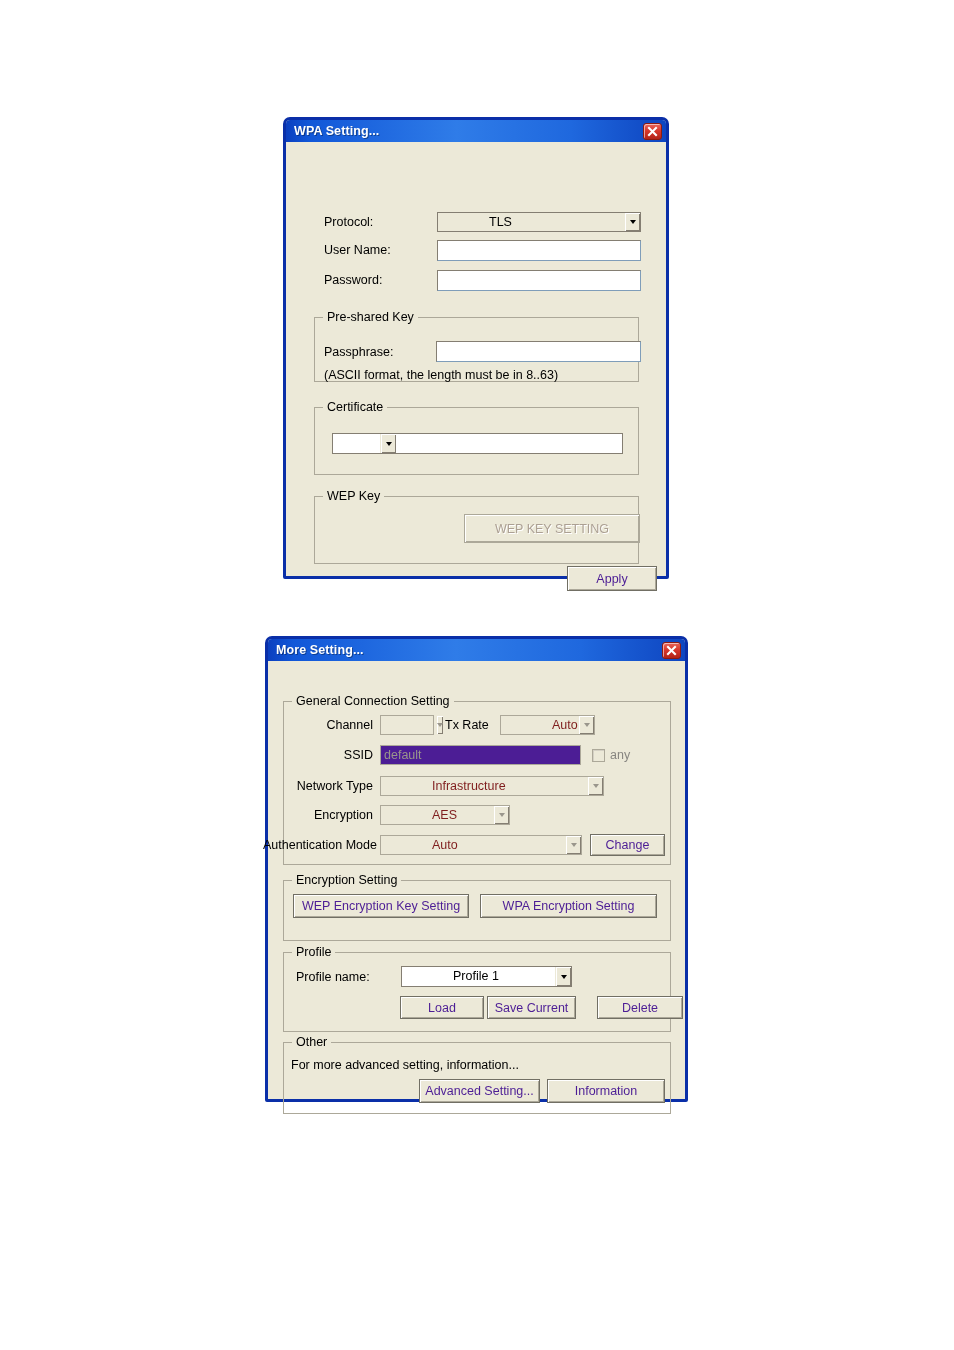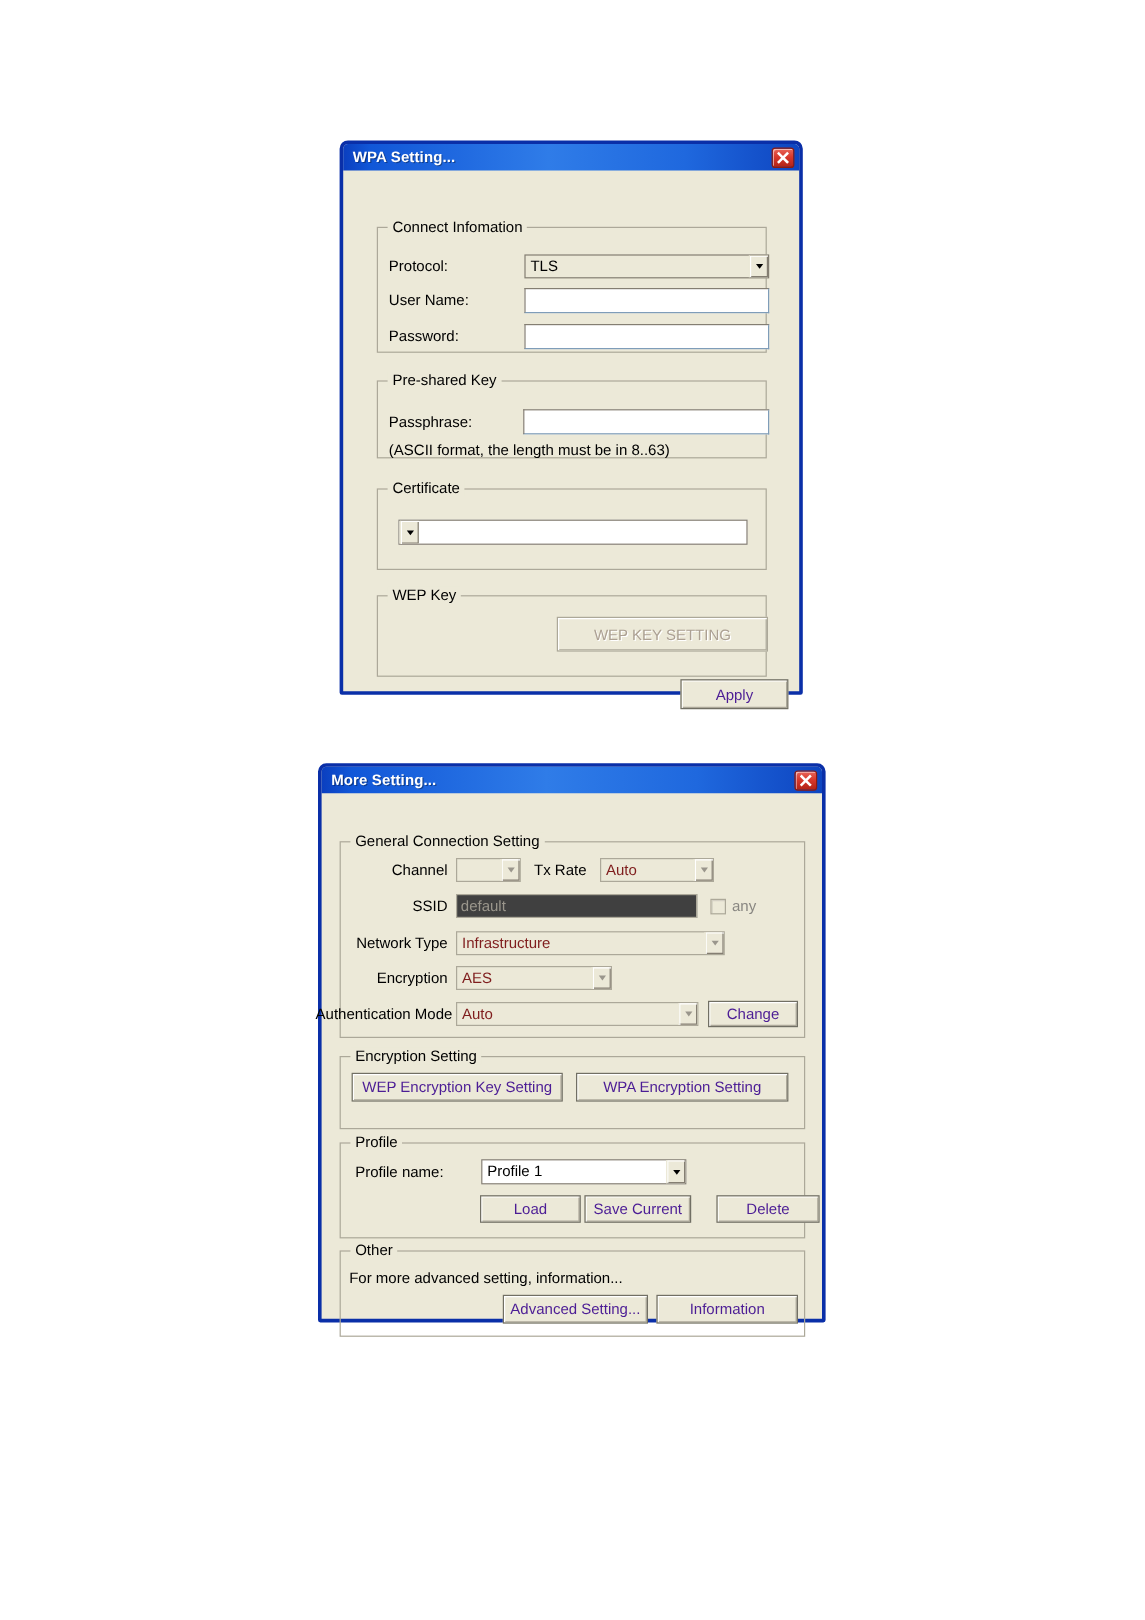--- a/index.html
+++ b/index.html
@@ -86,32 +86,33 @@
     border-top-color: #847e72;
     border-left-color: #847e72;
     font-size: 12.5px;
     font-family: "Liberation Sans", sans-serif;
     padding: 1px 3px;
     color: #000;
     outline: none;
   }
   .tinput.flat {
     border: 1px solid #aca899;
-    background: #404040;
+    background: #4c1d95;
     color: #9a968c;
   }
 
   
   .combo {
     position: absolute;
     display: flex;
     align-items: stretch;
     border: 1px solid #847e72;
     background: #ffffff;
     font-size: 12.5px;
+    padding-left: 47px;
   }
   .combo .ctext {
     flex: 1;
     padding: 1px 4px;
     line-height: 17px;
     color: #000;
     overflow: hidden;
     white-space: nowrap;
   }
   .combo.filled { background: #ece9d8; }
@@ -173,23 +174,20 @@
       <div class="title">WPA Setting...</div>
       <div class="closebtn">
         <svg width="11" height="11" viewBox="0 0 11 11">
           <path d="M2 2 L9 9 M9 2 L2 9" stroke="#ffffff" stroke-width="2.1" stroke-linecap="square" fill="none"></path>
         </svg>
       </div>
     </div>
 
     <div class="dialog-body" style="height:441px;">
 
-      <div class="group" style="left:28px; top:47px; width:325px; height:105px;">
-        <span class="legend">Connect Infomation</span>
-      </div>
       <div class="lbl" style="left:38px; top:73px;">Protocol:</div>
       <div class="combo filled" style="left:151px; top:70px; width:204px; height:20px;">
         <span class="ctext">TLS</span>
         <span class="arrow">
             <i></i>
           </span>
       </div>
 
       <div class="lbl" style="left:38px; top:101px;">User Name:</div>
       <input class="tinput" style="left: 151px; top: 98px; width: 204px; height: 21px;" value="">

